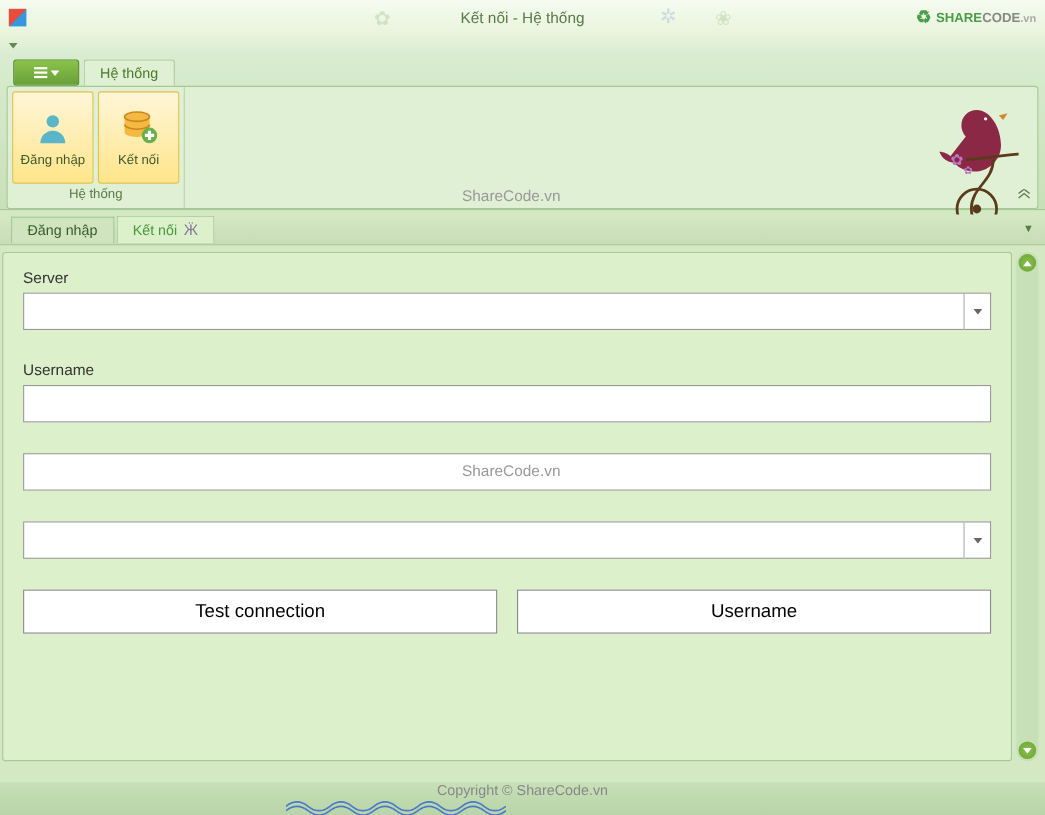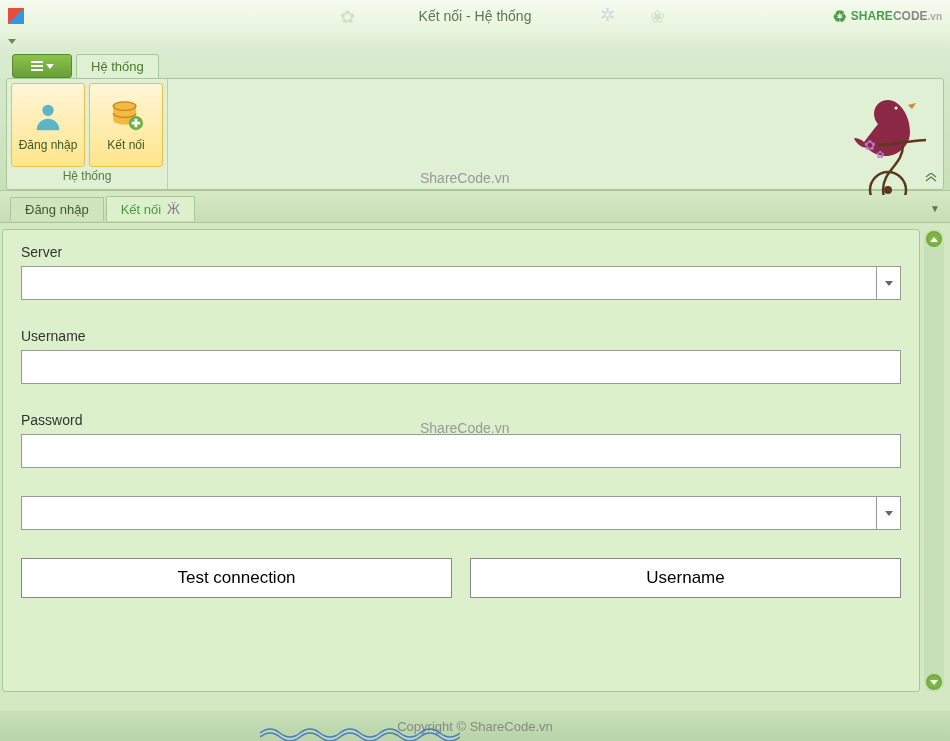--- a/index.html
+++ b/index.html
@@ -65,21 +65,21 @@
 .form-button { flex: 1; height: 40px; background: #fff; border: 1px solid #888; font-size: 17px; font-family: 'Times New Roman', serif; cursor: pointer; }
 
 
 .scrollbar { width: 20px; background: #c8e0b8; border-radius: 10px; display: flex; flex-direction: column; align-items: center; padding: 2px; }
 .scrollbar .arrow { width: 16px; height: 16px; background: radial-gradient(circle, #8bc34a, #689f38); border-radius: 50%; display: flex; align-items: center; justify-content: center; cursor: pointer; }
 .scrollbar .arrow .tri-up { width:0;height:0;border-left:4px solid transparent;border-right:4px solid transparent;border-bottom:5px solid #fff;}
 .scrollbar .arrow .tri-down { width:0;height:0;border-left:4px solid transparent;border-right:4px solid transparent;border-top:5px solid #fff;}
 .scrollbar .track { flex: 1; }
 
 
-.footer { position: absolute; bottom: 0; left: 0; right: 0; height: 30px; background: linear-gradient(to bottom, #c8e0b8, #b8d4a8); display: flex; align-items: center; justify-content: center; font-size: 13px; color: #888; font-weight: 500; }
+.footer { position: absolute; bottom: 0; left: 0; right: 0; height: 30px; background: linear-gradient(to bottom, #c8e0b8, #b8d4a8); display: flex; align-items: flex-start; justify-content: center; font-size: 13px; color: #888; font-weight: 500; }
 .footer .wave { position:absolute; left:260px; bottom:0; width:200px; height:18px; }
 
 
 .watermark { position: absolute; color: #999; font-size: 14px; pointer-events: none; font-weight: 500; }
 
 
 .butterfly-icon{display:inline-block;font-size:14px;color:#8a7a9a;}
 </style>
 </head>
 <body>
@@ -188,21 +188,20 @@
           </div>
       </div>
     </div>
 
     <div class="form-group">
       <label class="form-label">Username</label>
       <input class="text-input" type="text" value="" style="">
     </div>
 
     <div class="form-group">
-      <label class="form-label">Password</label>
       <input class="text-input" type="password" value="" style="">
     </div>
 
     <div class="form-group">
       <div class="combo-wrap">
         <input type="text" value="" style="">
         <div class="drop-btn">
             <div class="tri"></div>
           </div>
       </div>

